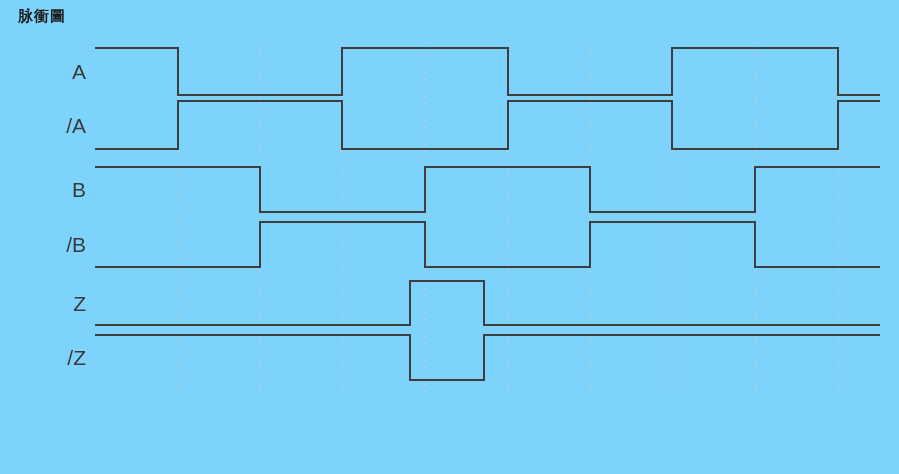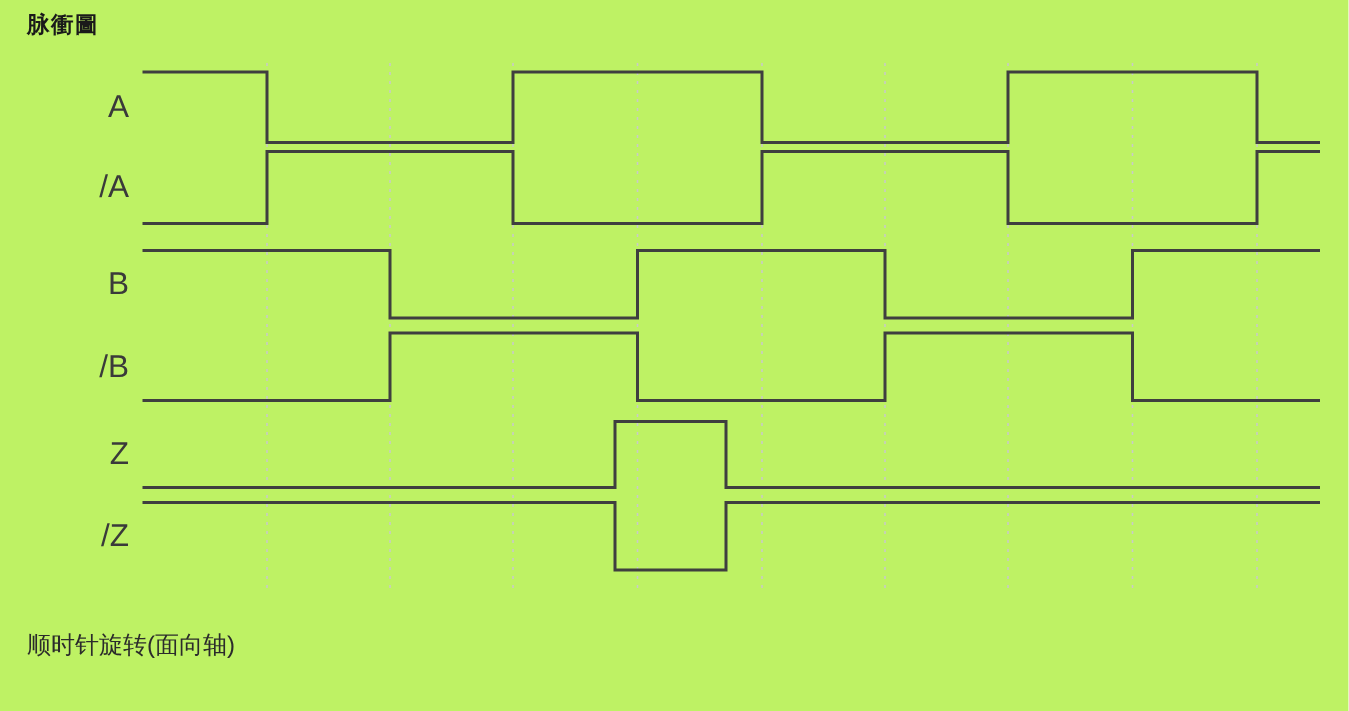--- a/index.html
+++ b/index.html
@@ -4,21 +4,21 @@
 <style>
   html, body {
     margin: 0;
     padding: 0;
     background: #ffffff;
   }
   .page {
     position: relative;
     width: 899px;
     height: 474px;
-    background: #bef264;
+    background: #7dd3fc;
     font-family: "Liberation Sans", sans-serif;
     overflow: hidden;
   }
   .title {
     position: absolute;
     left: 18px;
     top: 7px;
     font-size: 15px;
     font-weight: bold;
     color: #1a1a1a;
@@ -62,14 +62,13 @@
       <text x="86" y="125" text-anchor="end" dominant-baseline="central" class="sig-label" fill="#3a3a3a">/A</text>
       <polyline points="95,167 260,167 260,212 425,212 425,167 590,167 590,212 755,212 755,167 880,167" fill="none" stroke="#3f3f3f" stroke-width="2" stroke-linejoin="miter"></polyline>
       <text x="86" y="189.5" text-anchor="end" dominant-baseline="central" class="sig-label" fill="#3a3a3a">B</text>
       <polyline points="95,267 260,267 260,222 425,222 425,267 590,267 590,222 755,222 755,267 880,267" fill="none" stroke="#3f3f3f" stroke-width="2" stroke-linejoin="miter"></polyline>
       <text x="86" y="244.5" text-anchor="end" dominant-baseline="central" class="sig-label" fill="#3a3a3a">/B</text>
       <polyline points="95,325 410,325 410,281 484,281 484,325 880,325" fill="none" stroke="#3f3f3f" stroke-width="2" stroke-linejoin="miter"></polyline>
       <text x="86" y="303" text-anchor="end" dominant-baseline="central" class="sig-label" fill="#3a3a3a">Z</text>
       <polyline points="95,335 410,335 410,380 484,380 484,335 880,335" fill="none" stroke="#3f3f3f" stroke-width="2" stroke-linejoin="miter"></polyline>
       <text x="86" y="357.5" text-anchor="end" dominant-baseline="central" class="sig-label" fill="#3a3a3a">/Z</text>
     </svg>
-  <div class="caption">顺时针旋转(面向轴)</div>
 </div>
 
 </body></html>

